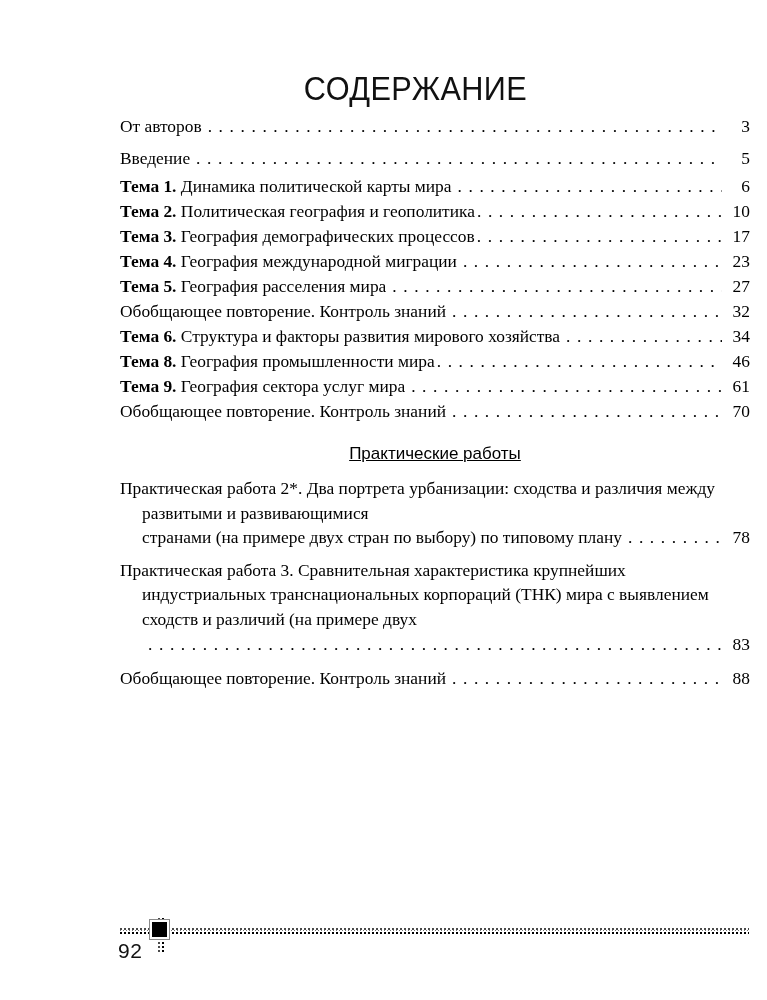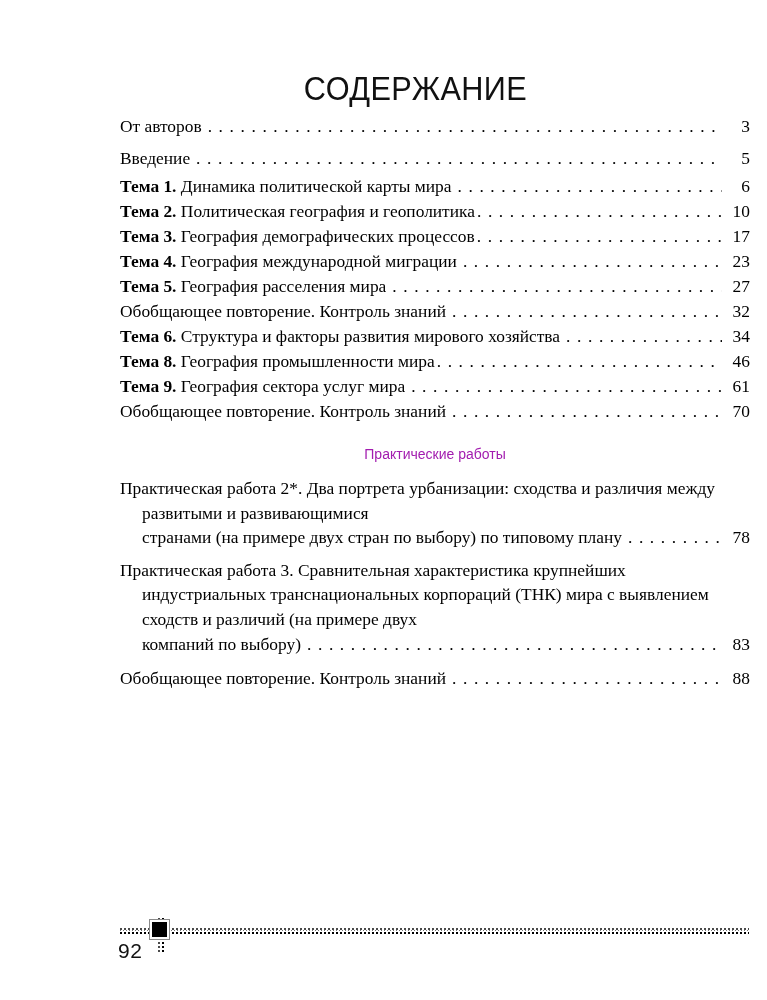--- a/index.html
+++ b/index.html
@@ -80,25 +80,26 @@
   .b { font-weight: 700; }
   .it { }
 
   
   .tight .toc-lead { margin-left: 2px; }
 
   
   .pw-heading {
     text-align: center;
     font-family: "Liberation Sans", "DejaVu Sans", sans-serif;
-    font-size: 14px;
+    font-size: 17px;
     font-weight: 400;
     line-height: 24px;
     margin: 18px 0 10px 0;
-    color: #a21caf;
+    color: #000000;
+    text-decoration: underline;
   }
 
   
   .pw-entry {
     font-size: 17.4px;
     line-height: 24.6px;
     padding-left: 22px;
     text-indent: -22px;
     margin-bottom: 8px;
   }
@@ -276,21 +277,20 @@
       <div class="lastline">
         <span class="ll-text">странами (на примере двух стран по выбору) по типовому плану</span>
         <span class="toc-lead"></span>
         <span class="toc-page">78</span>
       </div>
     </div>
 
     <div class="pw-entry">
       <span class="it">Практическая работа 3.</span><span> Сравнительная характеристика крупнейших индустриальных транснациональных корпораций (ТНК) мира с выявлением сходств и различий (на примере двух</span>
       <div class="lastline">
-        <span class="ll-text">компаний по выбору)</span>
         <span class="toc-lead"></span>
         <span class="toc-page">83</span>
       </div>
     </div>
 
     <div class="toc-row summary-row">
       <span class="toc-label it">Обобщающее повторение. Контроль знаний</span>
       <span class="toc-lead"></span>
       <span class="toc-page">88</span>
     </div>

